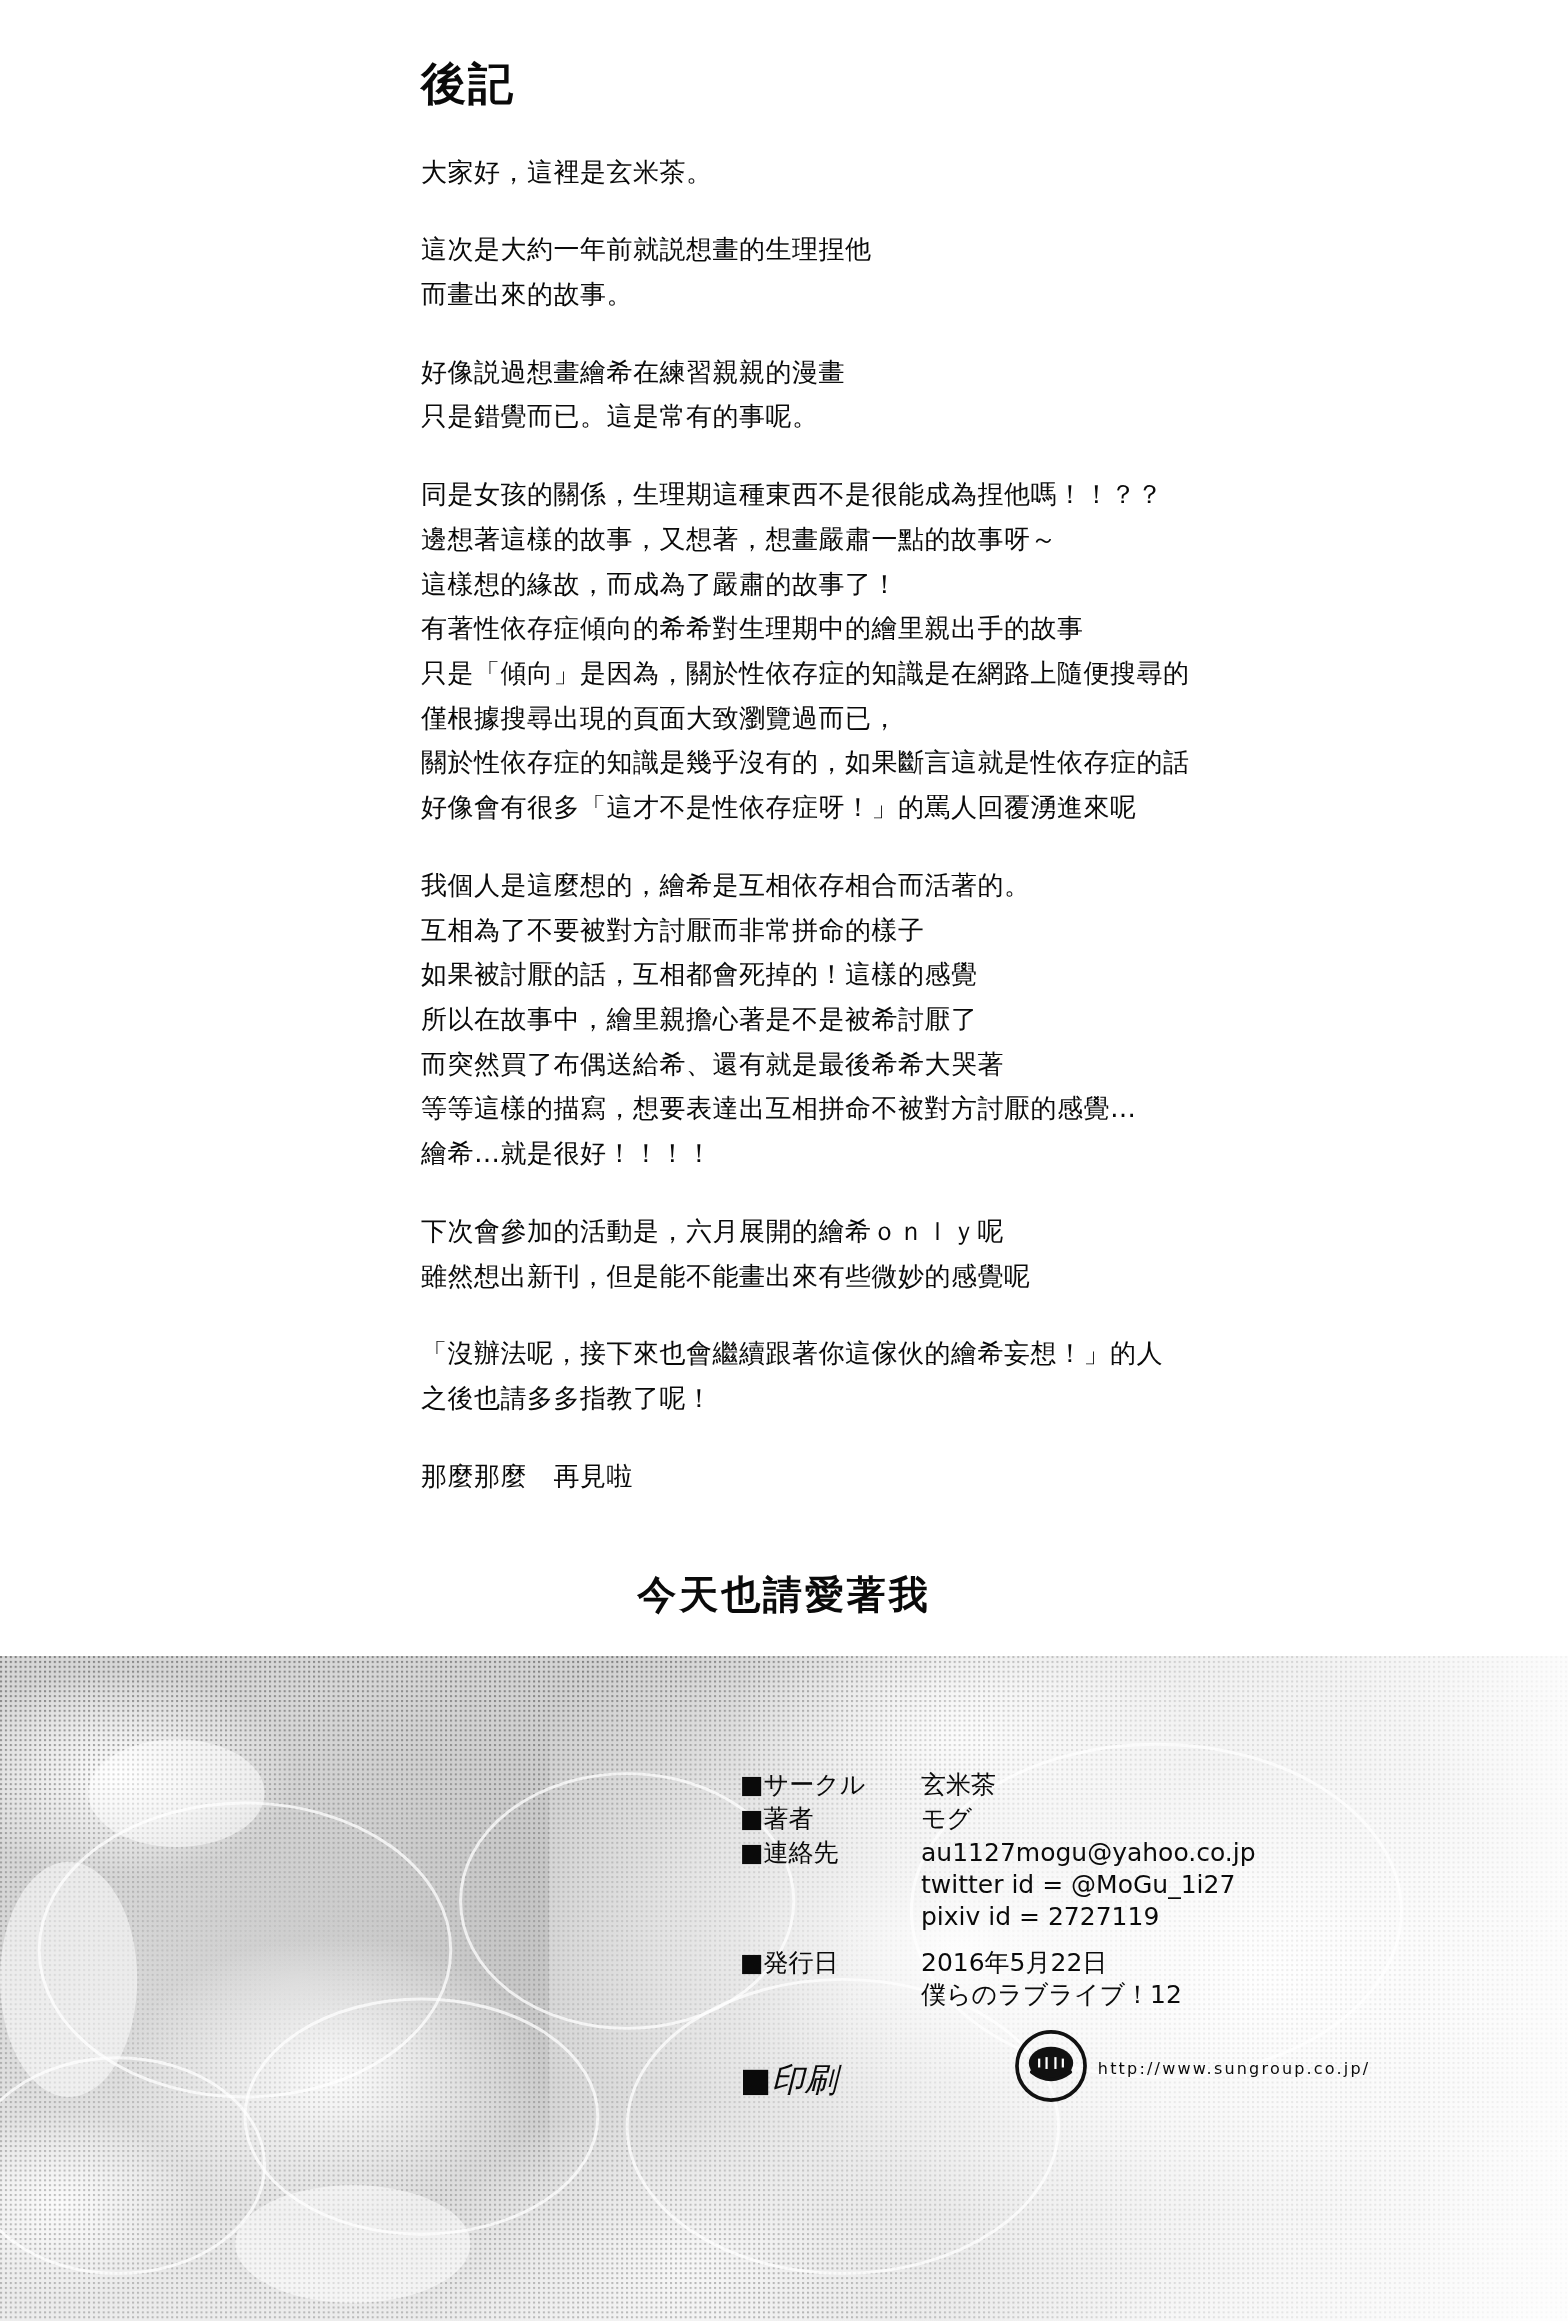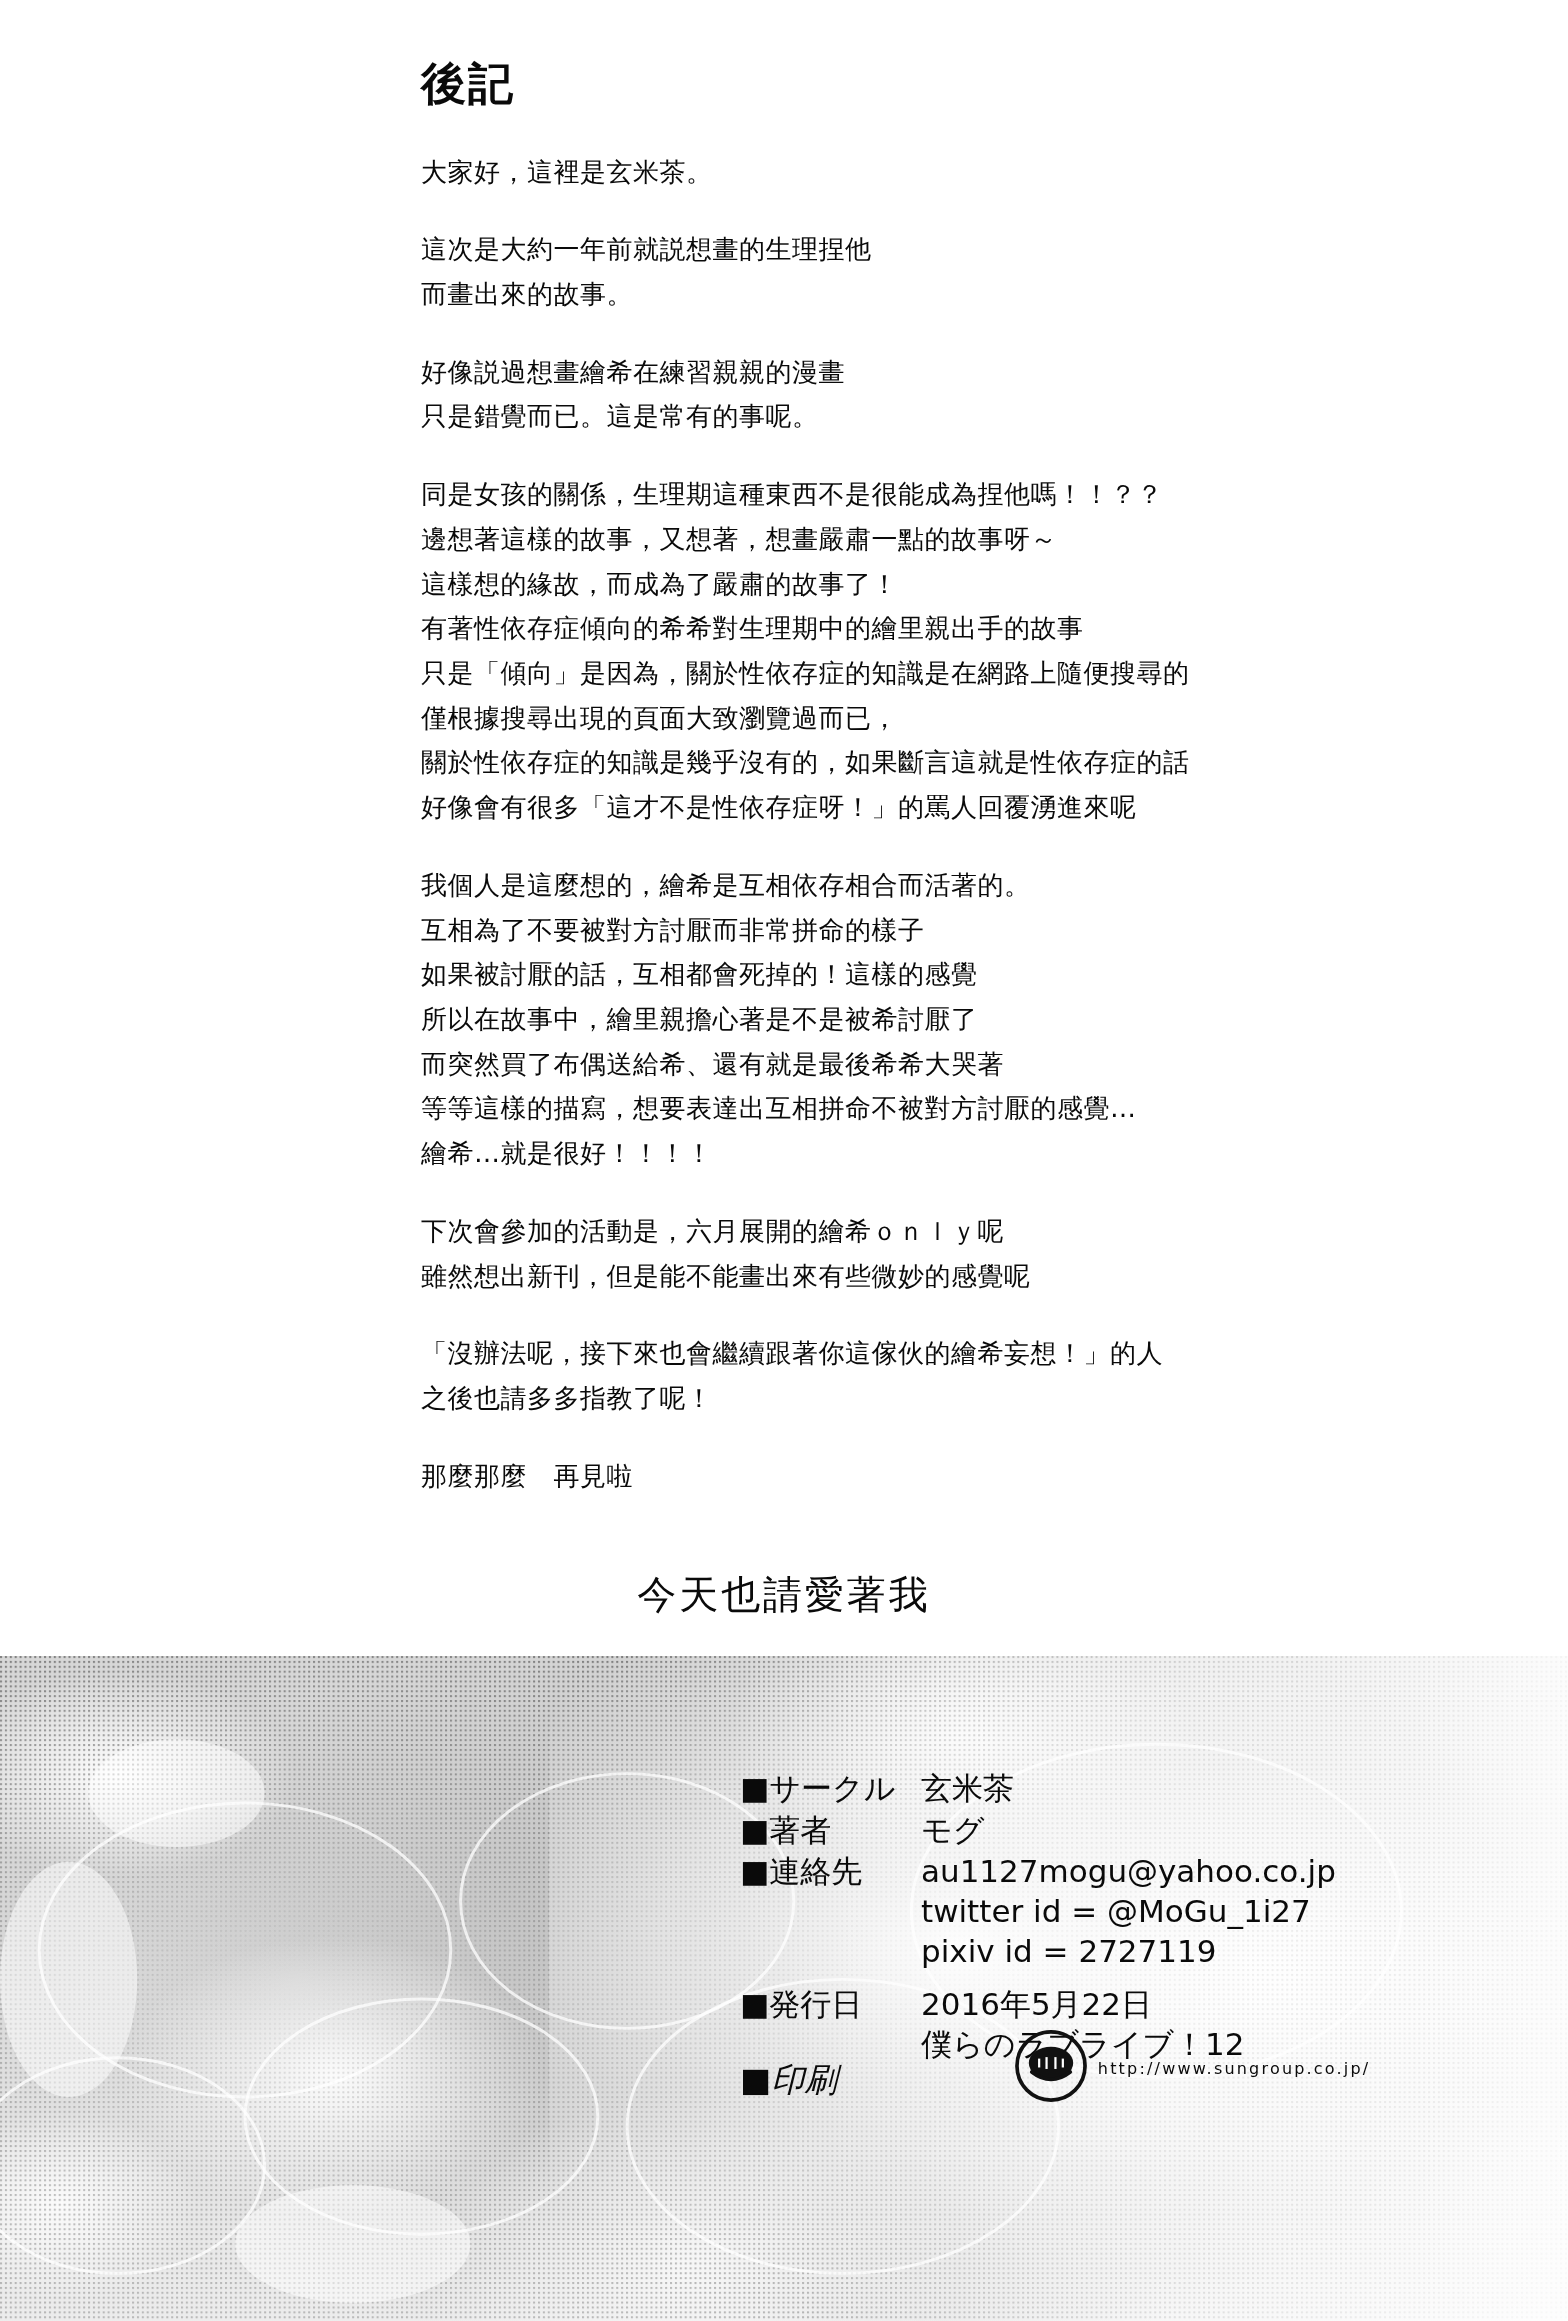--- a/index.html
+++ b/index.html
@@ -40,21 +40,21 @@
   .para:last-child { margin-bottom: 8px; }
 
   
   .sub-heading {
     position: absolute;
     top: 1568px;
     left: 0;
     width: 1568px;
     text-align: center;
     font-size: 39px;
-    font-weight: normal;
+    font-weight: bold;
     letter-spacing: 2.9px;
   }
 
   
   .artwork {
     position: absolute;
     left: 0;
     top: 1656px;
     width: 1568px;
     height: 666px;
@@ -105,21 +105,21 @@
     width: 1019px; height: 666px;
     background: radial-gradient(ellipse 549px 372px at 412px 294px, rgba(255,255,255,0.96) 0%, rgba(255,255,255,0.55) 55%, rgba(255,255,255,0.0) 100%);
   }
 
   
   .colophon {
     position: absolute;
     left: 740px;
     top: 1769px;
     width: 784px;
-    font-size: 31px;
+    font-size: 25px;
     line-height: 1.28;
   }
   .colo-row {
     display: flex;
     align-items: flex-start;
     margin-bottom: 2px;
   }
   .colo-label {
     width: 181px;
     flex: none;

